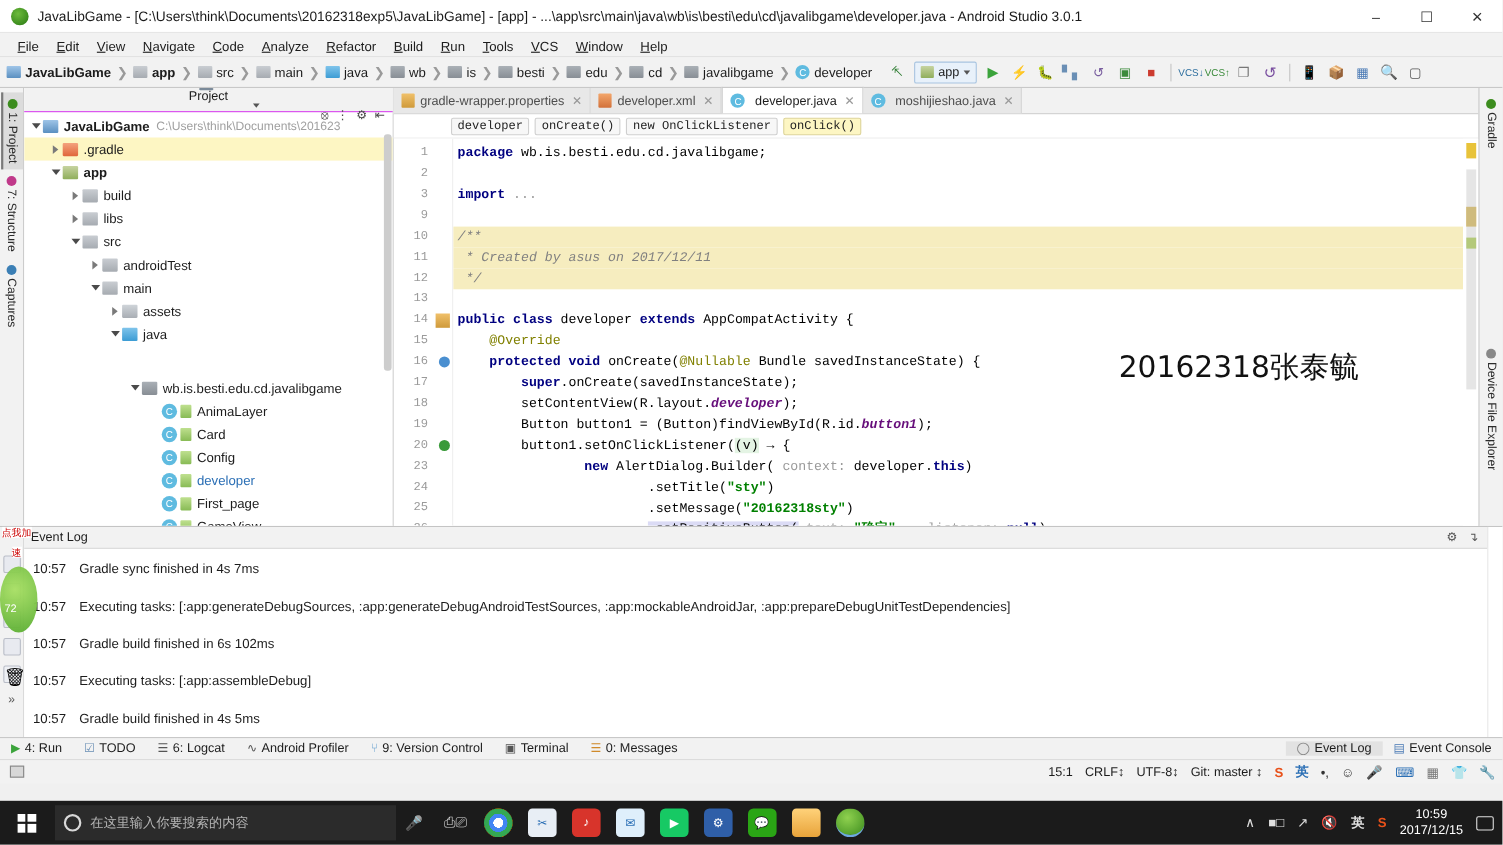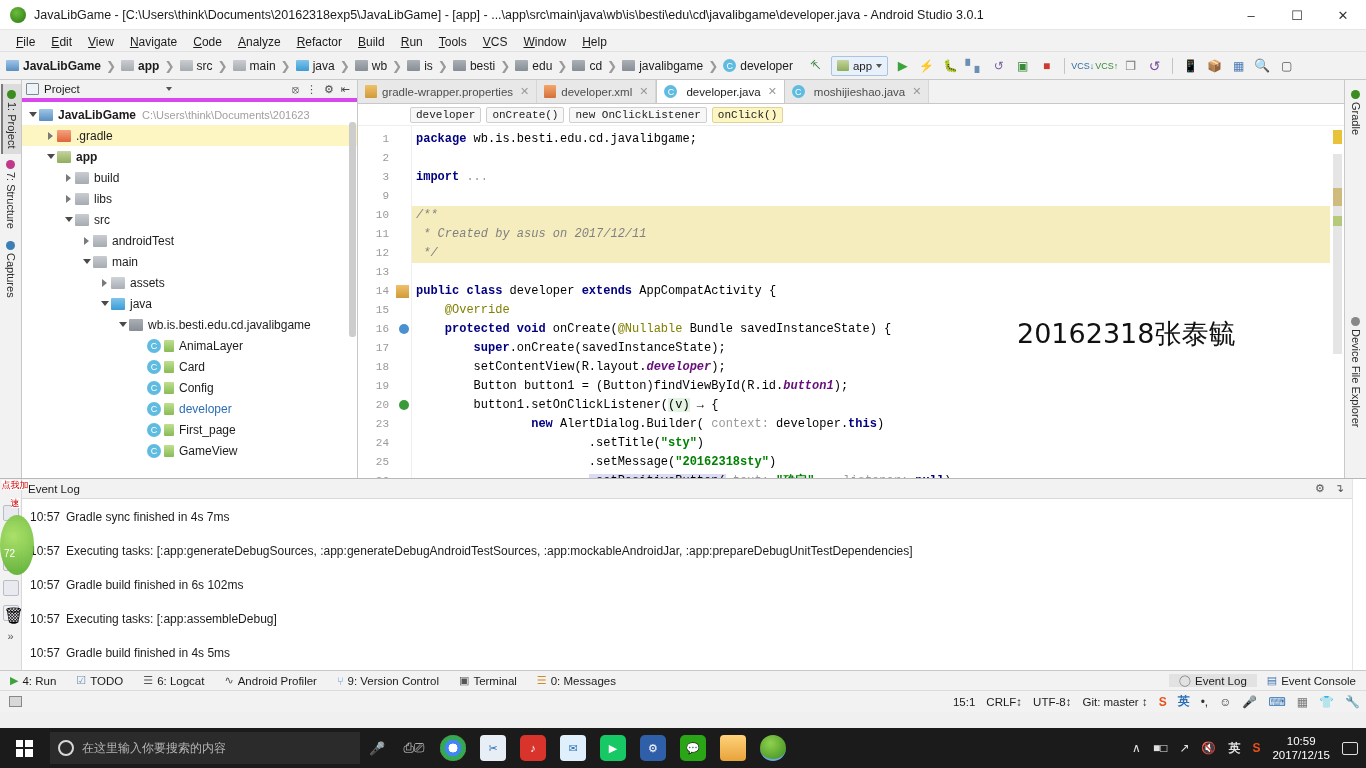--- a/index.html
+++ b/index.html
@@ -85,21 +85,21 @@
   }
   .vtab.active { background: #dcdcdc; border-left: 2px solid #7a7a7a; }
   .vtab-dot { width: 9px; height: 9px; border-radius: 50%; flex:none; }
 
   .project-panel {
     width: 336px; background: #ffffff; border-right: 1px solid #c8c8c8;
     display: flex; flex-direction: column;
   }
   .panel-head {
     height: 22px; background: #f2f2f2; display: flex; align-items: center;
-    padding: 0 4px; border-bottom: 4px solid #d946ef; font-size: 11.5px; color:#1c1c1c;
+    padding: 0 4px; border-bottom: 1px solid #d946ef; font-size: 11.5px; color:#1c1c1c;flex-direction:column;
   }
   .panel-head-ico { width: 13px; height: 12px; border: 1px solid #7b8a99; margin-right: 5px; border-radius:1px; background:#eef3f8;}
   .panel-head-actions { margin-left: auto; display: flex; gap: 7px; align-items:center; padding-right:3px;}
   .pa { font-size: 11px; color: #4a4a4a; }
 
   .tree { flex: 1; overflow: hidden; font-size: 12px; padding-top: 2px; position: relative; }
   .tnode { display: flex; align-items: center; height: 21px; white-space: nowrap; }
   .tnode.hl { background: #fdf6c3; }
   .tw { width: 13px; display:flex; align-items:center; justify-content:center; flex:none; }
   .arrow-r { width:0;height:0;border-top:4px solid transparent;border-bottom:4px solid transparent;border-left:5px solid #7a7a7a;}
@@ -192,21 +192,21 @@
   }
   .log-btn { width: 16px; height: 16px; border-radius: 2px; background:#e8eaf0; border:1px solid #b9bdc7; }
   .log-main { flex: 1; display: flex; flex-direction: column; min-width:0; }
   .log-head {
     height: 20px; background: #f2f2f2; display: flex; align-items: center;
     padding-left: 6px; font-size: 11.5px; color:#1c1c1c; border-bottom:1px solid #d8d8d8;
   }
   .log-head-actions { margin-left:auto; display:flex; gap:10px; padding-right:8px; color:#555; font-size:11px;}
   .log-body { flex: 1; padding: 8px 0 0 8px; overflow: hidden; background:#fff; position:relative;}
   .log-line { font-size: 12px; color: #1c1c1c; height: 34px; line-height: 20px; white-space:nowrap;}
-  .log-time { margin-right: 6px; }
+  .log-time { margin-right: 12px; }
   .log-right { width: 14px; background:#fff; border-left:1px solid #e4e4e4; }
 
   
   .toolwin-bar {
     height: 20px; background: #f2f2f2; border-top: 1px solid #c8c8c8;
     display: flex; align-items: center; font-size: 11.5px; color:#1c1c1c;
   }
   .tw-item { display: flex; align-items: center; gap: 4px; padding: 0 10px; white-space:nowrap;}
   .tw-item.right-active { background: #e2e2e2; }
   .tw-glyph { font-size: 11px; }
@@ -474,21 +474,21 @@
             <span class="tico assets"></span>
             <span class="tlabel">assets</span>
           </div>
           <div class="tnode" style="padding-left: 76px;">
             <span class="tw">
               <span class="arrow-d"></span>
             </span>
             <span class="tico folderblue"></span>
             <span class="tlabel">java</span>
           </div>
-          <div class="tnode" style="padding-left: 94px;">
+          <div class="tnode" style="padding-left: 94px; margin-top: 28px;">
             <span class="tw">
               <span class="arrow-d"></span>
             </span>
             <span class="tico pkg"></span>
             <span class="tlabel">wb.is.besti.edu.cd.javalibgame</span>
           </div>
           <div class="tnode" style="padding-left: 112px;">
             <span class="tw"></span>
             <span class="cls-ico">C</span>
             <span class="ovr-ico"></span>

